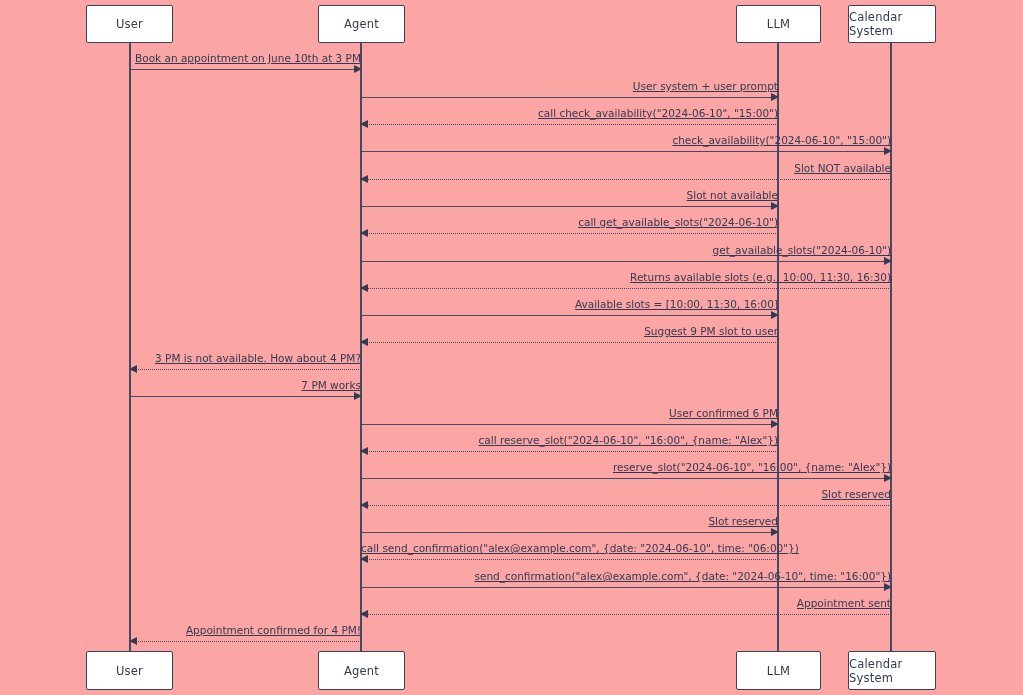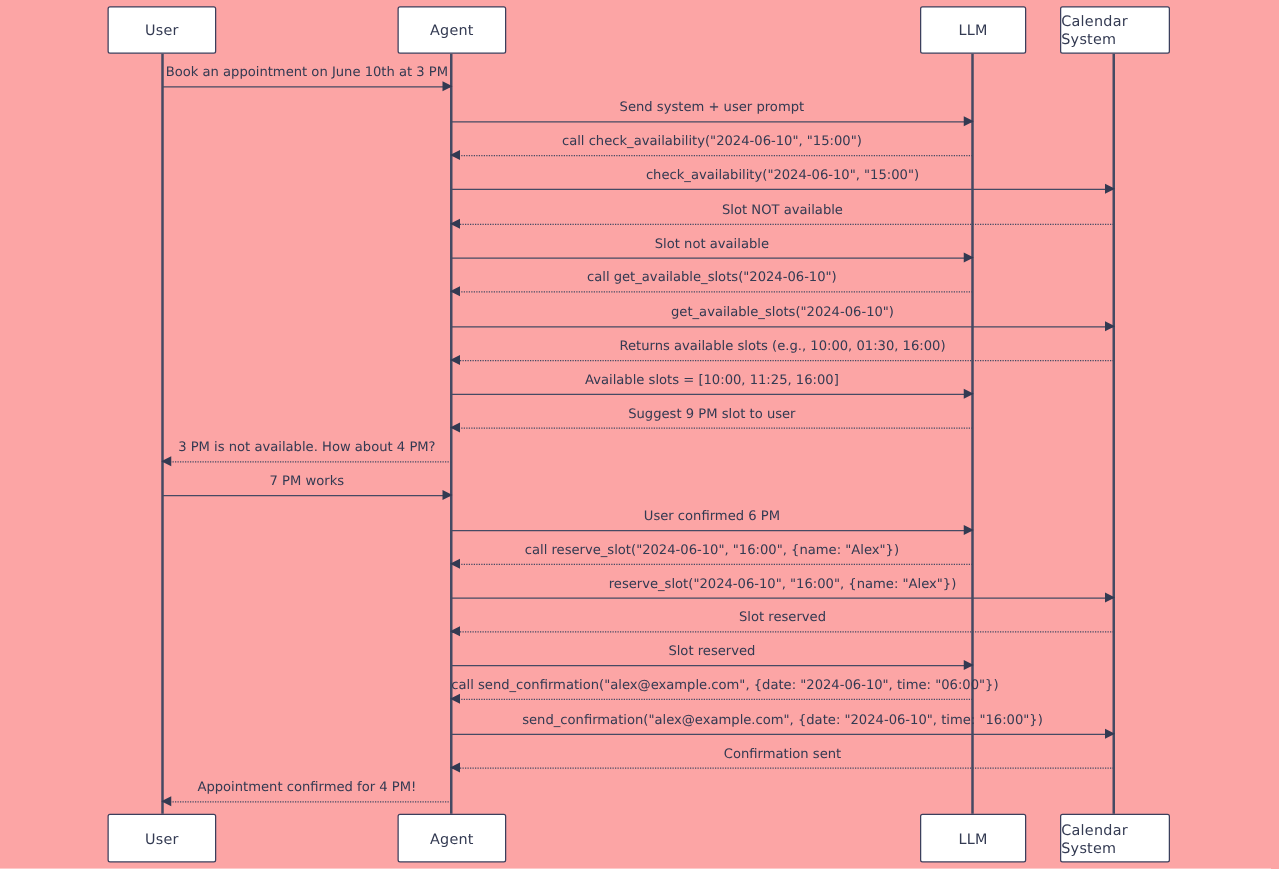--- a/index.html
+++ b/index.html
@@ -69,27 +69,28 @@
   }
   .msg .head.left {
     left: -1px;
     border-right: 8px solid #333a52;
   }
   .msg .label {
     position: absolute;
     left: 0;
     right: 0;
     top: -17px;
-    text-align: center;
+    text-align: right;
     font-size: 10.5px;
     line-height: 13px;
     color: #333a52;
     white-space: nowrap;
     background: transparent;
     z-index: 3;
+    text-decoration: underline;
   }
 </style>
 </head>
 <body>
 
 <div id="diagram-root">
     <div class="lifeline" style="left: 129.3px; top: 43px; height: 608px;"></div>
     <div class="lifeline" style="left: 360.3px; top: 43px; height: 608px;"></div>
     <div class="lifeline" style="left: 777.3px; top: 43px; height: 608px;"></div>
     <div class="lifeline" style="left: 890.3px; top: 43px; height: 608px;"></div>
@@ -118,21 +119,21 @@
       <span>Calendar System</span>
     </div>
     <div class="msg" style="left: 130px; width: 231px; top: 69px;">
       <div class="line"></div>
       <div class="head right"></div>
       <div class="label">Book an appointment on June 10th at 3 PM</div>
     </div>
     <div class="msg" style="left: 361px; width: 417px; top: 97px;">
       <div class="line"></div>
       <div class="head right"></div>
-      <div class="label">Send system + user prompt</div>
+      <div class="label">User system + user prompt</div>
     </div>
     <div class="msg dotted" style="left: 361px; width: 417px; top: 124px;">
       <div class="line"></div>
       <div class="head left"></div>
       <div class="label">call check_availability("2024-06-10", "15:00")</div>
     </div>
     <div class="msg" style="left: 361px; width: 530px; top: 151px;">
       <div class="line"></div>
       <div class="head right"></div>
       <div class="label">check_availability("2024-06-10", "15:00")</div>
@@ -153,26 +154,26 @@
       <div class="label">call get_available_slots("2024-06-10")</div>
     </div>
     <div class="msg" style="left: 361px; width: 530px; top: 261px;">
       <div class="line"></div>
       <div class="head right"></div>
       <div class="label">get_available_slots("2024-06-10")</div>
     </div>
     <div class="msg dotted" style="left: 361px; width: 530px; top: 288px;">
       <div class="line"></div>
       <div class="head left"></div>
-      <div class="label">Returns available slots (e.g., 10:00, 01:30, 16:00)</div>
+      <div class="label">Returns available slots (e.g., 10:00, 11:30, 16:30)</div>
     </div>
     <div class="msg" style="left: 361px; width: 417px; top: 315px;">
       <div class="line"></div>
       <div class="head right"></div>
-      <div class="label">Available slots = [10:00, 11:25, 16:00]</div>
+      <div class="label">Available slots = [10:00, 11:30, 16:00]</div>
     </div>
     <div class="msg dotted" style="left: 361px; width: 417px; top: 342px;">
       <div class="line"></div>
       <div class="head left"></div>
       <div class="label">Suggest 9 PM slot to user</div>
     </div>
     <div class="msg dotted" style="left: 130px; width: 231px; top: 369px;">
       <div class="line"></div>
       <div class="head left"></div>
       <div class="label">3 PM is not available. How about 4 PM?</div>
@@ -213,20 +214,20 @@
       <div class="label">call send_confirmation("alex@example.com", {date: "2024-06-10", time: "06:00"})</div>
     </div>
     <div class="msg" style="left: 361px; width: 530px; top: 587px;">
       <div class="line"></div>
       <div class="head right"></div>
       <div class="label">send_confirmation("alex@example.com", {date: "2024-06-10", time: "16:00"})</div>
     </div>
     <div class="msg dotted" style="left: 361px; width: 530px; top: 614px;">
       <div class="line"></div>
       <div class="head left"></div>
-      <div class="label">Confirmation sent</div>
+      <div class="label">Appointment sent</div>
     </div>
     <div class="msg dotted" style="left: 130px; width: 231px; top: 641px;">
       <div class="line"></div>
       <div class="head left"></div>
       <div class="label">Appointment confirmed for 4 PM!</div>
     </div>
   </div>
 
 </body></html>

